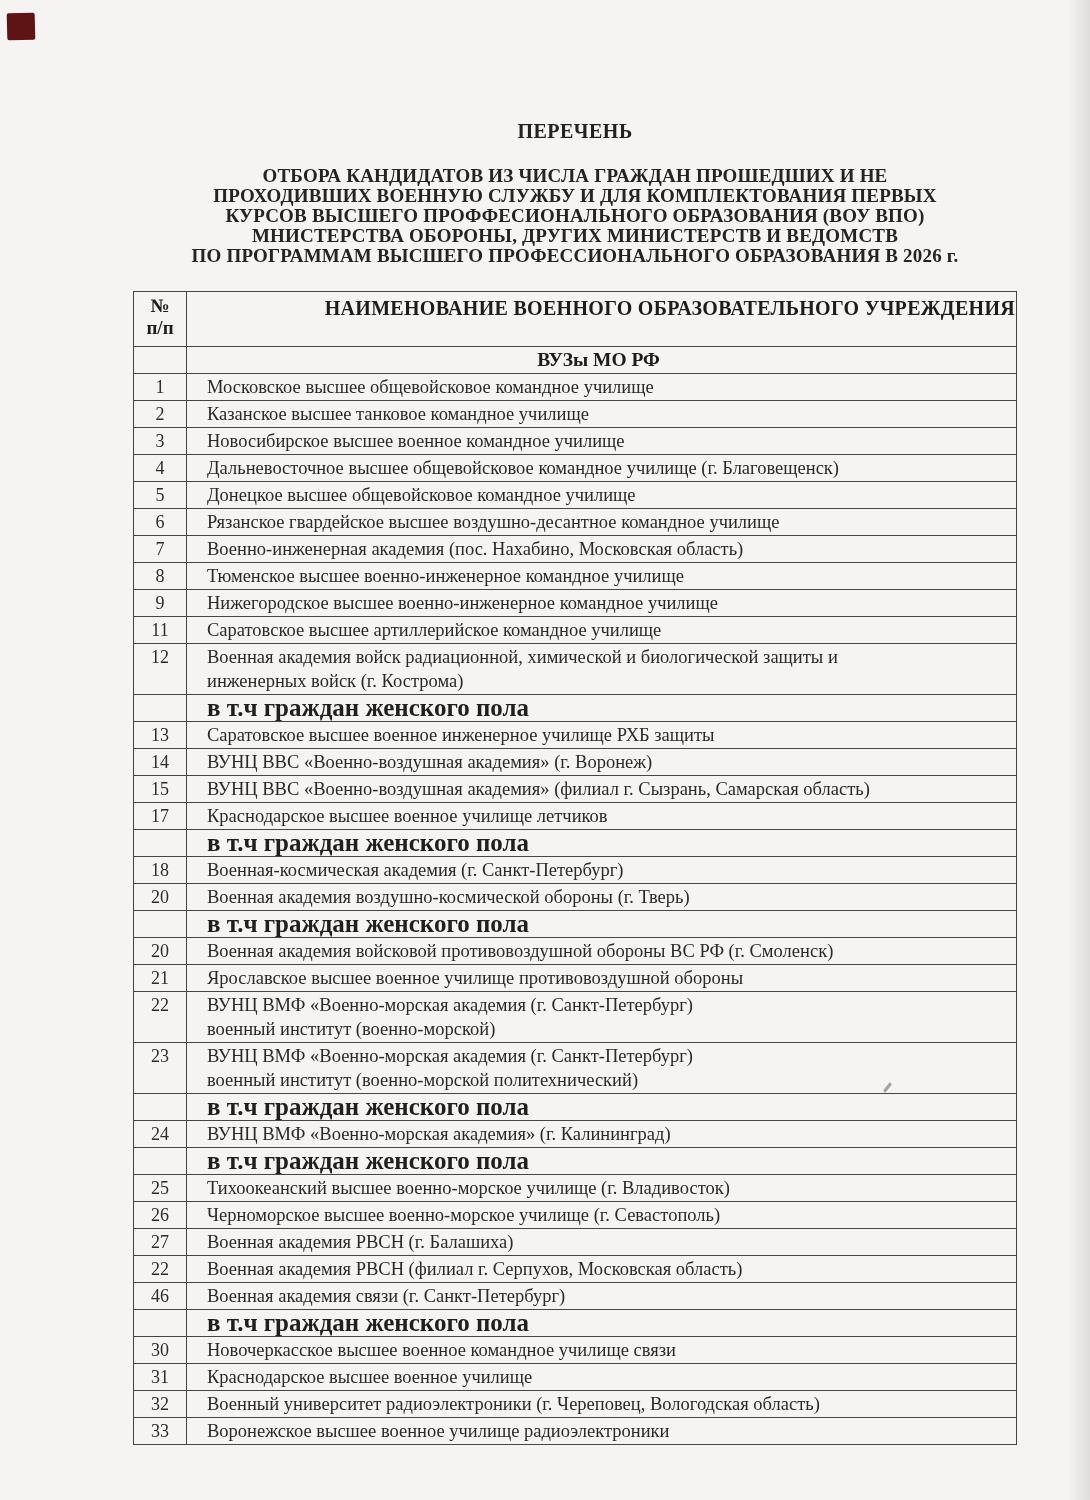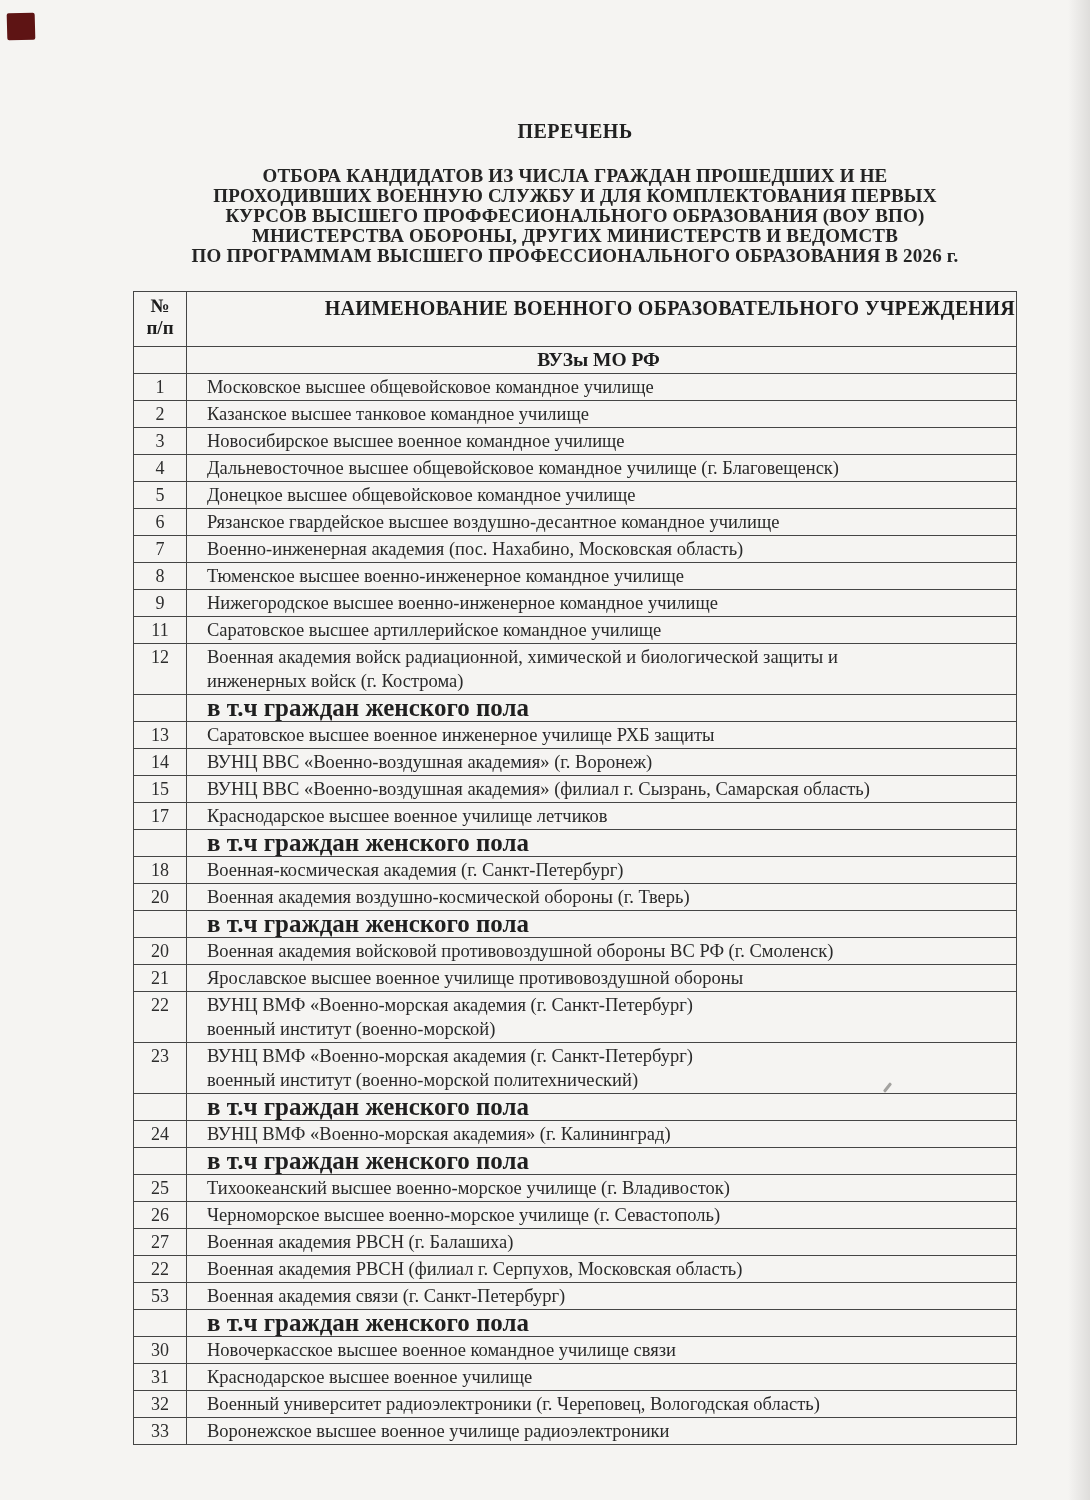--- a/index.html
+++ b/index.html
@@ -283,21 +283,21 @@
         </tr>
         <tr class="item">
           <td class="num">27</td>
           <td class="name">Военная академия РВСН (г. Балашиха)</td>
         </tr>
         <tr class="item">
           <td class="num">22</td>
           <td class="name">Военная академия РВСН (филиал г. Серпухов, Московская область)</td>
         </tr>
         <tr class="item">
-          <td class="num">53</td>
+          <td class="num">46</td>
           <td class="name">Военная академия связи (г. Санкт-Петербург)</td>
         </tr>
         <tr class="note">
           <td class="num"></td>
           <td class="name">в т.ч граждан женского пола</td>
         </tr>
         <tr class="item">
           <td class="num">30</td>
           <td class="name">Новочеркасское высшее военное командное училище связи</td>
         </tr>

